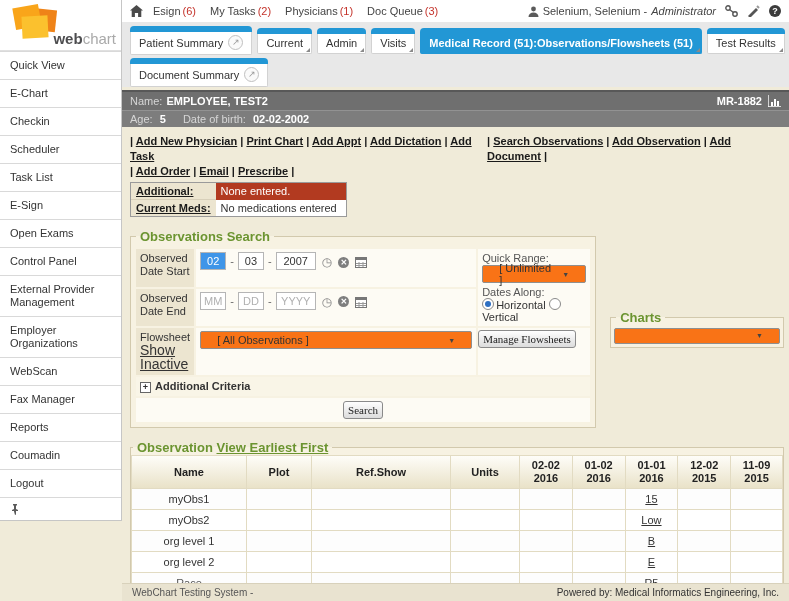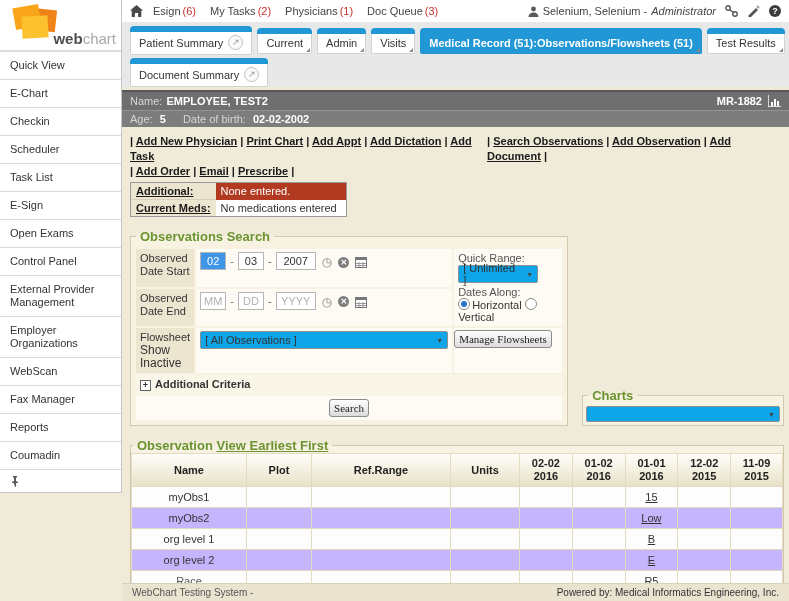--- a/index.html
+++ b/index.html
@@ -59,66 +59,66 @@
   .agroup a{color:#1a1a1a;font-weight:bold;text-decoration:underline;cursor:pointer}
   .agroup .sep{color:#1a1a1a;font-weight:bold}
   .infobox{margin-top:3px;border:1px solid #9a9a9a;background:#fff;display:inline-block}
   .infobox table{border-collapse:collapse}
   .infobox td{padding:2px 5px;vertical-align:top}
   .ib-lbl{background:#ece5d0;border-bottom:1px solid #d8d0ba}
   .ib-lbl a{color:#1a1a1a;font-weight:bold;text-decoration:underline;cursor:pointer}
   .ib-red{background:#b23a20;color:#fff;min-width:120px}
   .ib-meds{color:#333}
   
-  .panels{display:flex;align-items:flex-end;gap:14px;margin-top:10px}
+  .panels{display:flex;align-items:center;gap:14px;margin-top:10px}
   fieldset{border:1px solid #d2c9ad;padding:3px;margin:0;background:#f7f2e2}
   legend{color:#6b9430;font-weight:bold;font-size:13px;padding:0 4px;margin-left:2px}
   .fs-search{width:420px}
   .fs-charts{flex:1}
   .srch{width:100%;border-collapse:separate;border-spacing:2px}
   .srch td{padding:3px 4px;vertical-align:top}
   .lbl{background:#ece5d0;width:86px;color:#333;line-height:13px}
   .inp{background:#fdfbf4;white-space:nowrap}
   .rightcol{background:#fdfbf4;width:112px}
   .dinput{width:22px;height:14px;border:1px solid #b5b5b5;font-family:"Liberation Sans",sans-serif;
     font-size:11px;text-align:center;padding:1px;color:#333}
   .dinput.yy{width:36px}
   .dinput.sel{background:#3f95e8;color:#fff}
   .dinput::placeholder{color:#b0b0b0}
   .dash{color:#666;margin:0 1px}
   .ficon{color:#8a8a8a;cursor:pointer;margin-left:3px;font-size:12px;vertical-align:middle}
   .clear-ic{display:inline-block;width:11px;height:11px;border-radius:50%;background:#7e7e7e;color:#fff;
     font-size:8px;line-height:11px;text-align:center;cursor:pointer;margin-left:3px;vertical-align:middle;font-weight:bold}
   .cal-ic{display:inline-block;vertical-align:middle;margin-left:3px;cursor:pointer}
-  .selbox{background:#0ea5e9;border:1px solid #8f8f8f;border-radius:2px;height:16px;display:flex;
-    align-items:center;justify-content:space-between;padding:0 4px;cursor:pointer;color:#333}
+  .selbox{background:#f97316;border:1px solid #8f8f8f;border-radius:2px;height:16px;display:flex;
+    align-items:center;justify-content:space-between;padding:0 16px;cursor:pointer;color:#333}
   .selbox .arr{font-size:7px;color:#444;margin-left:6px}
   .qr-sel{width:70px;margin-top:1px}
   .fl-sel{width:238px}
   .ch-sel{width:100%;box-sizing:border-box}
   .sub{color:#555}
   .radio{display:inline-block;width:10px;height:10px;border:1px solid #8a8a8a;border-radius:50%;
     background:#fff;vertical-align:-1px;cursor:pointer;position:relative;margin-right:2px}
   .radio.on::after{content:"";position:absolute;left:2px;top:2px;width:6px;height:6px;border-radius:50%;background:#2d6fc2}
   .btn{background:linear-gradient(#fefefe,#dcdcdc);border:1px solid #8a8a8a;border-radius:3px;
     padding:2px 4px;font-size:11px;font-family:Liberation Serif, serif;cursor:pointer;color:#222}
   .addl{background:#f9f5e7;font-weight:bold;cursor:pointer}
   .plusbox{display:inline-block;width:9px;height:9px;border:1px solid #666;background:#fff;
     font-size:9px;line-height:9px;text-align:center;margin-right:4px;font-weight:bold;color:#333}
   .srchbtn{background:#fdfbf4;text-align:center}
-  .showin{font-size:12px;color:#333;cursor:pointer}
+  .showin{font-size:14px;color:#333;text-decoration:underline;cursor:pointer}
   
   .fs-obs{margin-top:12px;background:#f7f2e2;padding:0 0 1px 0}
   .fs-obs legend a{color:#6b9430;text-decoration:underline;cursor:pointer}
   .obs-table{width:100%;border-collapse:separate;border-spacing:1px;background:#e2dbc2}
   .obs-table th{background:linear-gradient(#fefdf8,#e9e2c8);font-weight:bold;padding:3px 2px;
     color:#222;text-align:center;line-height:13px}
   .obs-table td{padding:2px;text-align:center;height:16px}
   .row-w td{background:#fdfdfd}
-  .row-g td{background:#c4b5fd}
+  .row-g td{background:#ffffff}
   .obs-table a{color:#333;text-decoration:underline;cursor:pointer}
   .c-name{width:110px}.c-plot{width:60px}.c-ref{width:134px}.c-units{width:64px}
   .plot-btn{background:#fff;border:1px solid #8f8f8f;padding:0;width:24px;height:15px;cursor:pointer;
     display:inline-flex;align-items:center;justify-content:center;border-radius:1px}
   
   .footer{position:absolute;left:122px;right:0;bottom:0;height:17px;background:#e9e3d0;
     border-top:1px solid #d8d1bb;display:flex;align-items:center;justify-content:space-between;
     padding:0 10px;font-size:10px}
   .footer .fl{color:#555}
   .footer .fr{color:#333}
@@ -141,20 +141,21 @@
   <div class="side-item">Task List</div>
   <div class="side-item">E-Sign</div>
   <div class="side-item">Open Exams</div>
   <div class="side-item">Control Panel</div>
   <div class="side-item">External Provider Management</div>
   <div class="side-item">Employer Organizations</div>
   <div class="side-item">WebScan</div>
   <div class="side-item">Fax Manager</div>
   <div class="side-item">Reports</div>
   <div class="side-item">Coumadin</div>
+  <div class="side-item">Logout</div>
   <div class="pin-row">
     <span>
       <svg width="10" height="12" viewBox="0 0 10 12">
           <path d="M3 1h4v1l-1 1v3l2 1v1H6v3.5L5 12 4 8.5V8H2V7l2-1V3L3 2z" fill="#5a5a5a"></path>
         </svg>
     </span>
   </div>
 </div>
 
 <div class="main">
@@ -422,21 +423,21 @@
     <fieldset class="fs-obs">
       <legend>
         <span>Observation</span>
         <a>View Earliest First</a>
       </legend>
       <table class="obs-table">
         <tbody>
             <tr>
           <th class="c-name">Name</th>
           <th class="c-plot">Plot</th>
-          <th class="c-ref">Ref.Range</th>
+          <th class="c-ref">Ref.Show</th>
           <th class="c-units">Units</th>
           <th>
                 <div>02-02</div>
                 <div>2016</div>
               </th>
           <th>
                 <div>01-02</div>
                 <div>2016</div>
               </th>
           <th>

